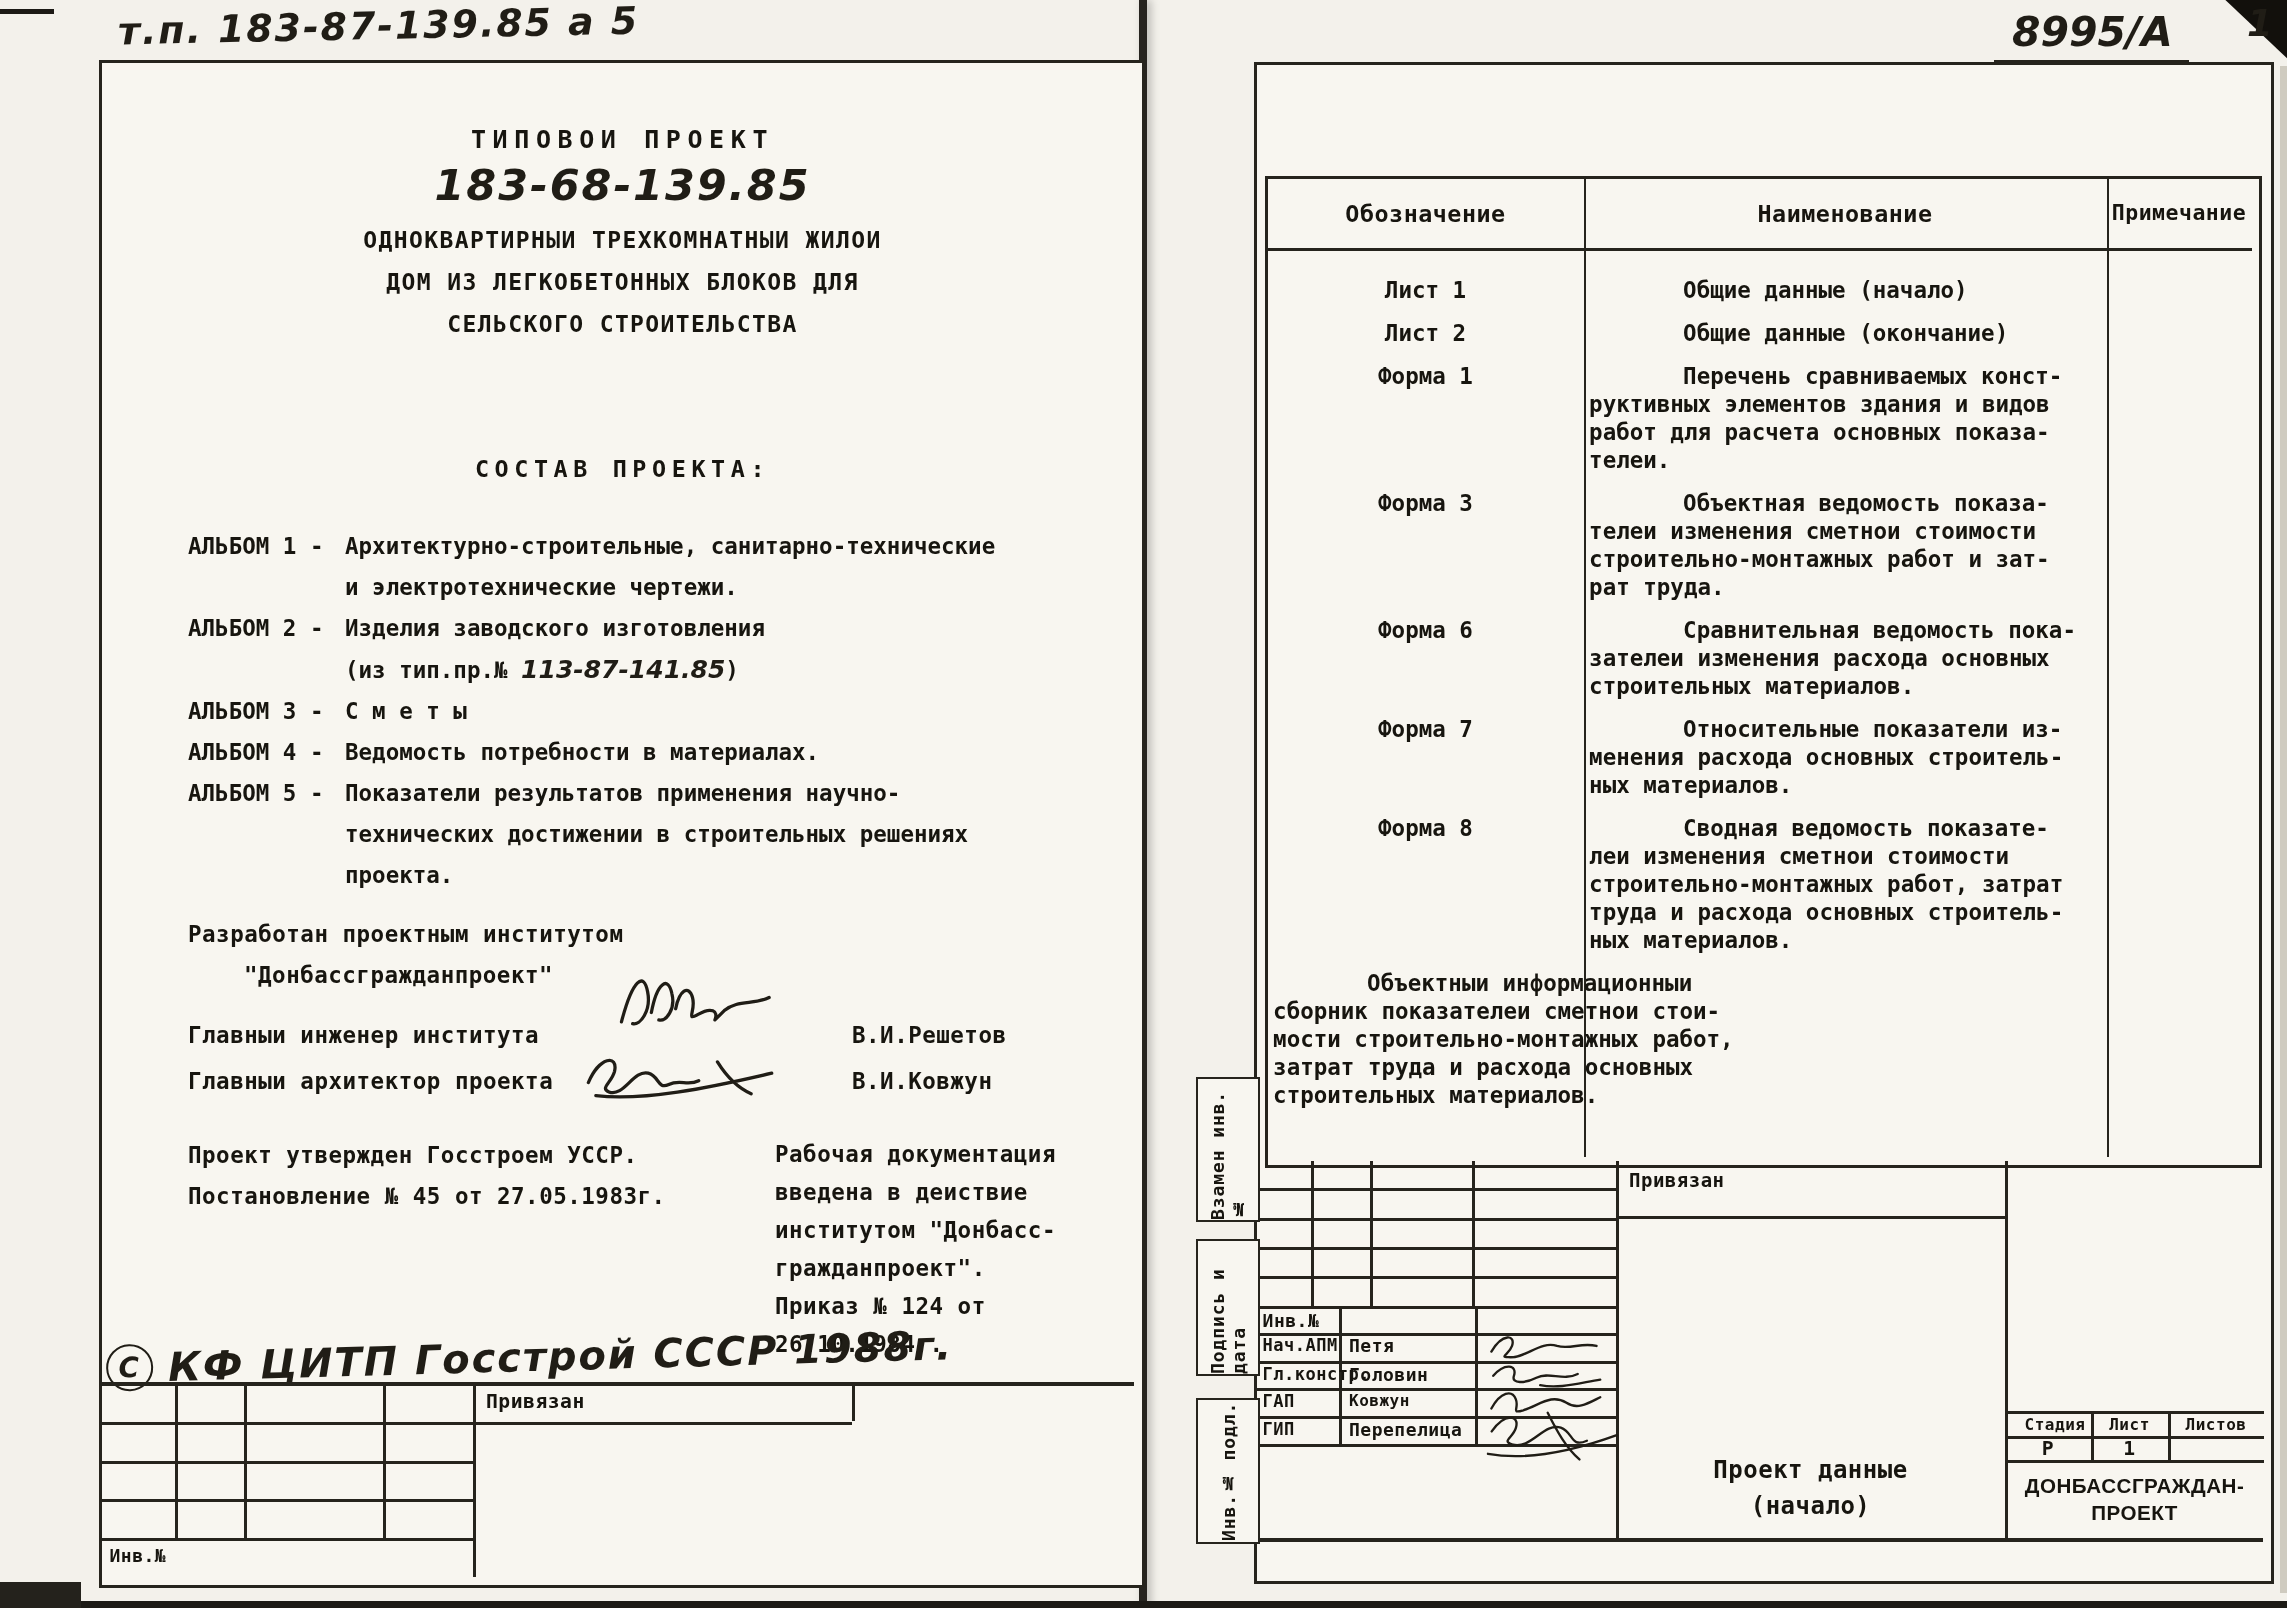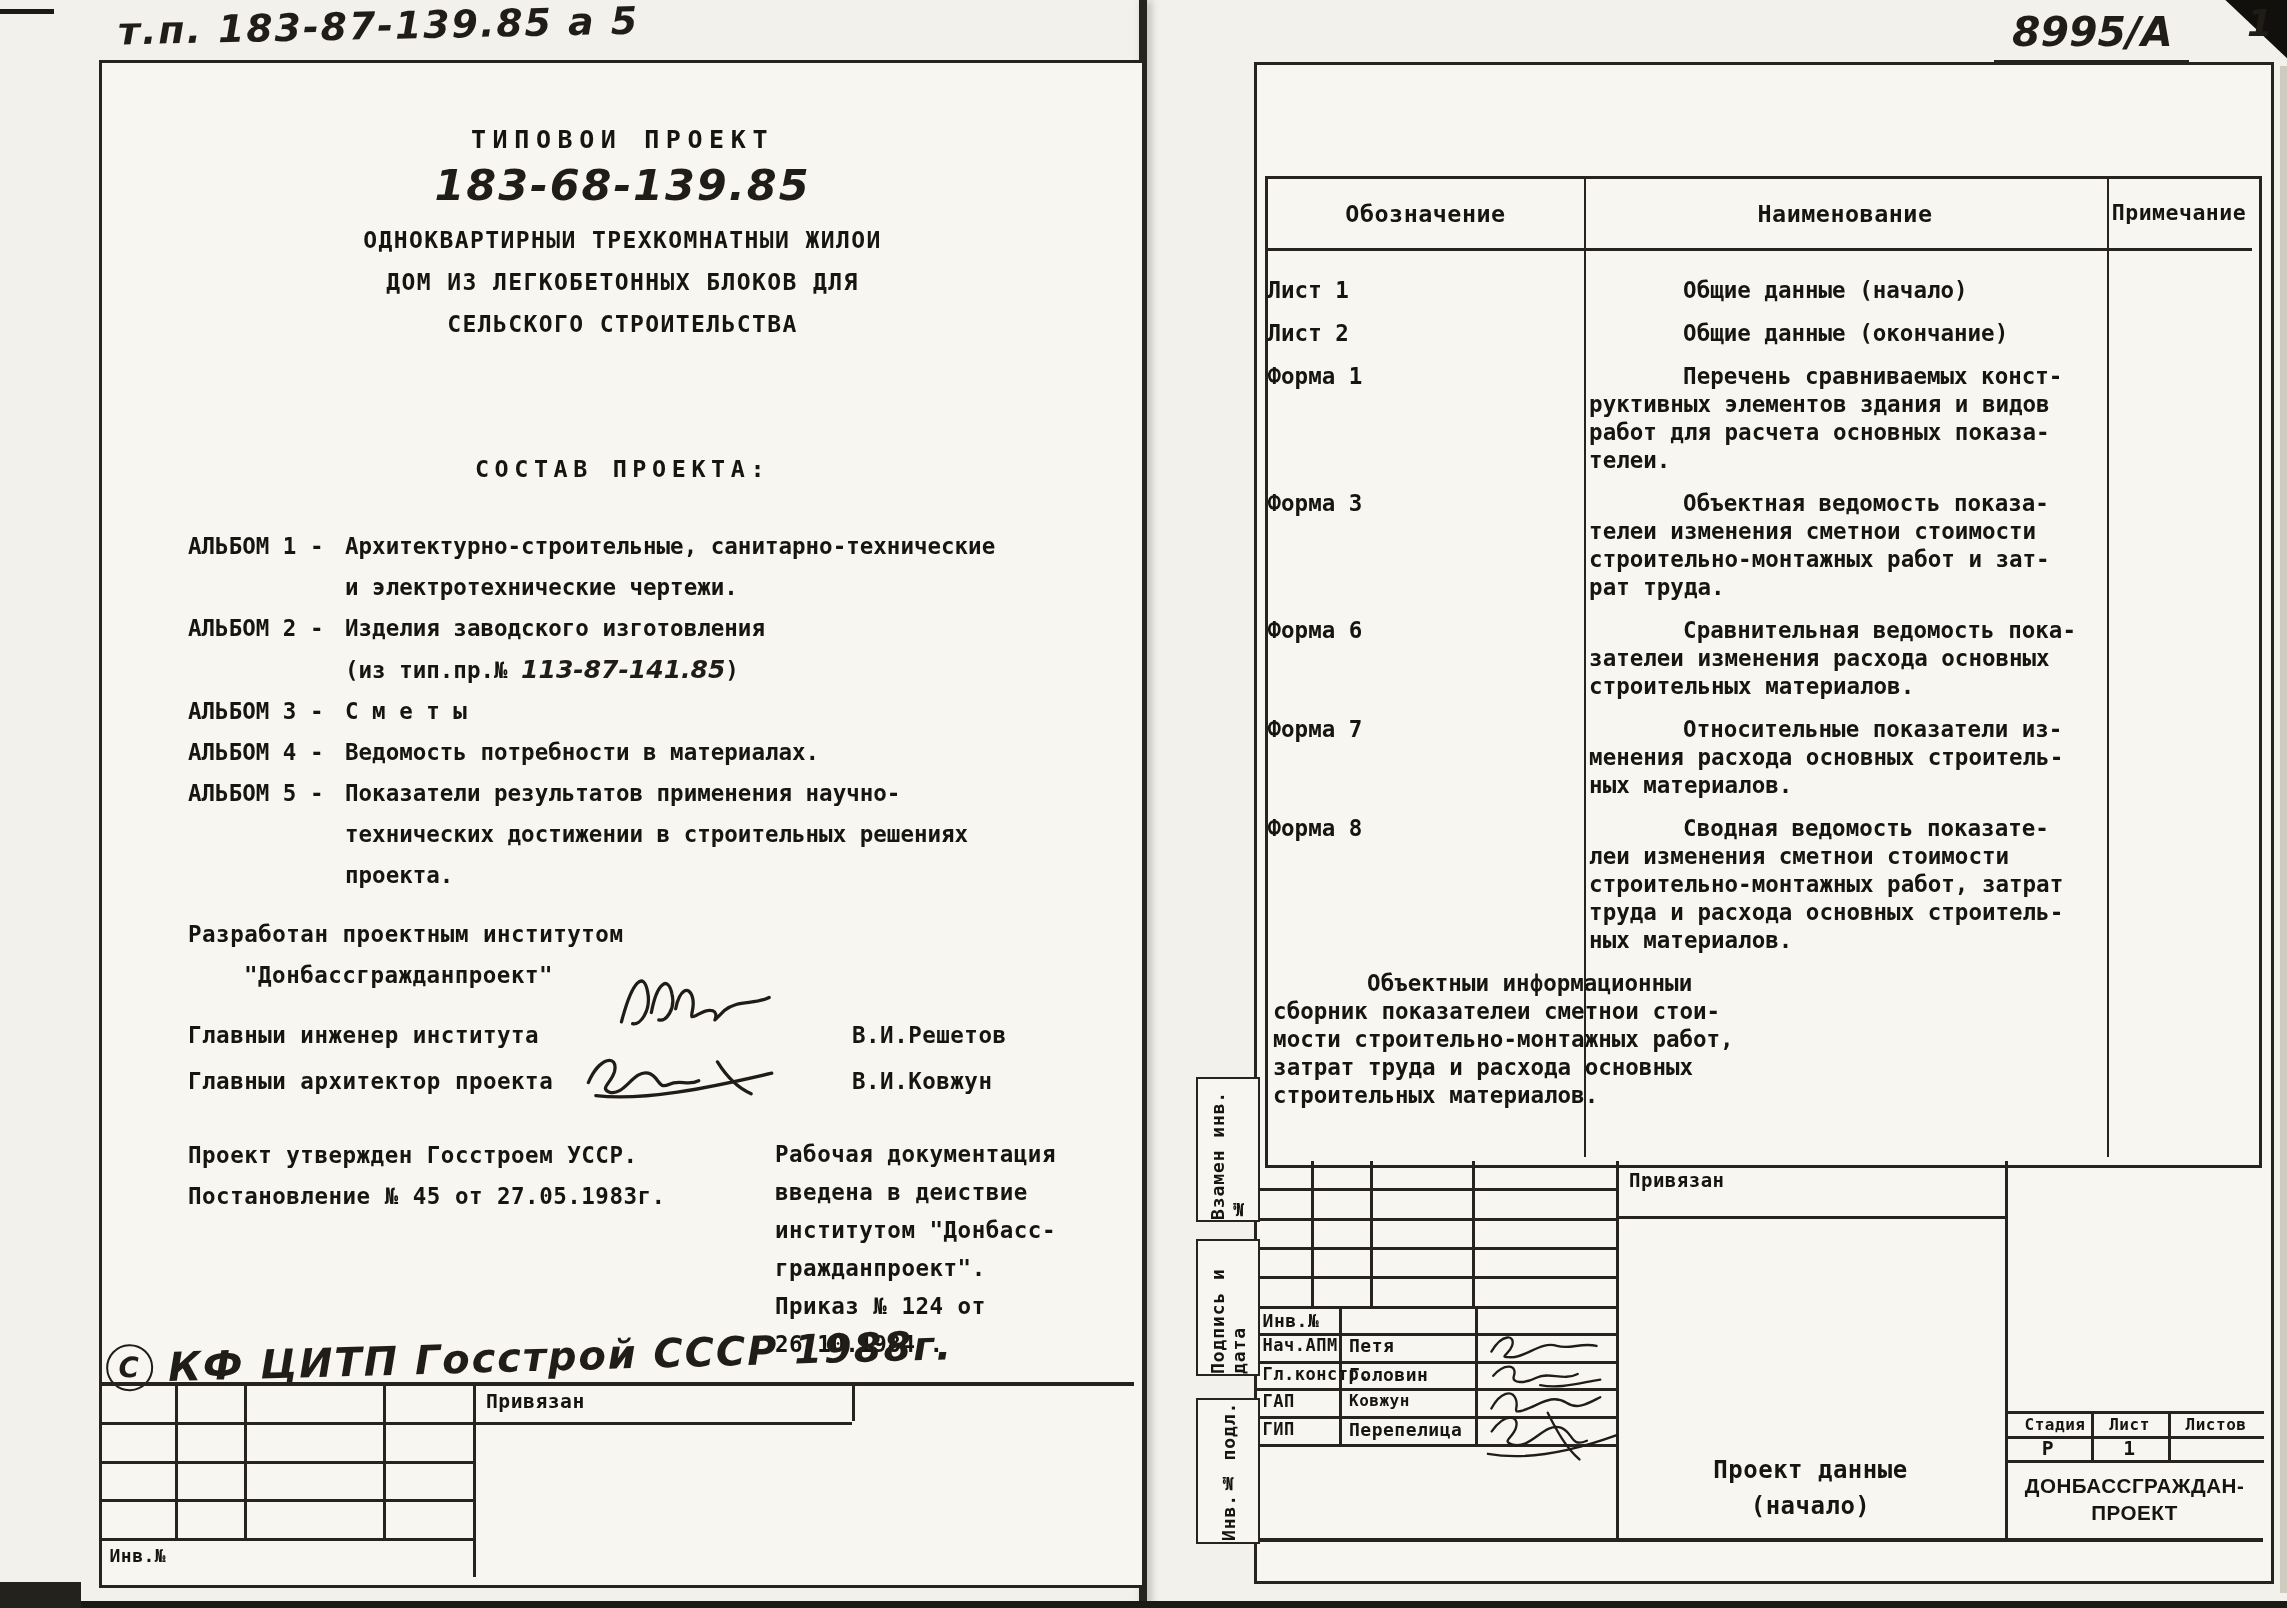--- a/index.html
+++ b/index.html
@@ -14,21 +14,21 @@
   .ctr{text-align:center}
   .ml{white-space:pre-line}
   .hand{font-family:"DejaVu Sans","Liberation Sans",sans-serif;font-style:italic;font-weight:600;color:#201d16}
   .sans{font-family:"Liberation Sans","DejaVu Sans",sans-serif}
   .page{position:absolute;background:#f8f6f0;border:3.7px solid #26241d}
   .vl{position:absolute;width:2.8px;background:#26241d}
   .hl{position:absolute;height:2.8px;background:#26241d}
   .album{display:flex;font-size:22.5px;line-height:41px;font-weight:700}
   .alabel{flex:0 0 157px}
   .trow{display:flex;margin-bottom:15px}
-  .tdes{width:316px;text-align:left;font-size:22.5px;line-height:28px;font-weight:700}
+  .tdes{width:316px;text-align:center;font-size:22.5px;line-height:28px;font-weight:700}
   .tname{width:523px;font-size:22.5px;line-height:28px;font-weight:700;padding-left:5.6px;text-indent:94px}
   .rot{writing-mode:vertical-rl;transform:rotate(180deg);display:flex;align-items:center;justify-content:center;
        width:100%;height:100%;font-weight:700;font-size:18px;letter-spacing:0.9px}
   .cc{display:inline-flex;align-items:center;justify-content:center;width:43px;height:43px;
       border:2.8px solid #201d16;border-radius:50%;font-size:28px;flex:0 0 auto}
   svg.sig path{fill:none;stroke:#201d16;stroke-linecap:round;stroke-linejoin:round}
 </style>
 </head>
 <body>
 

